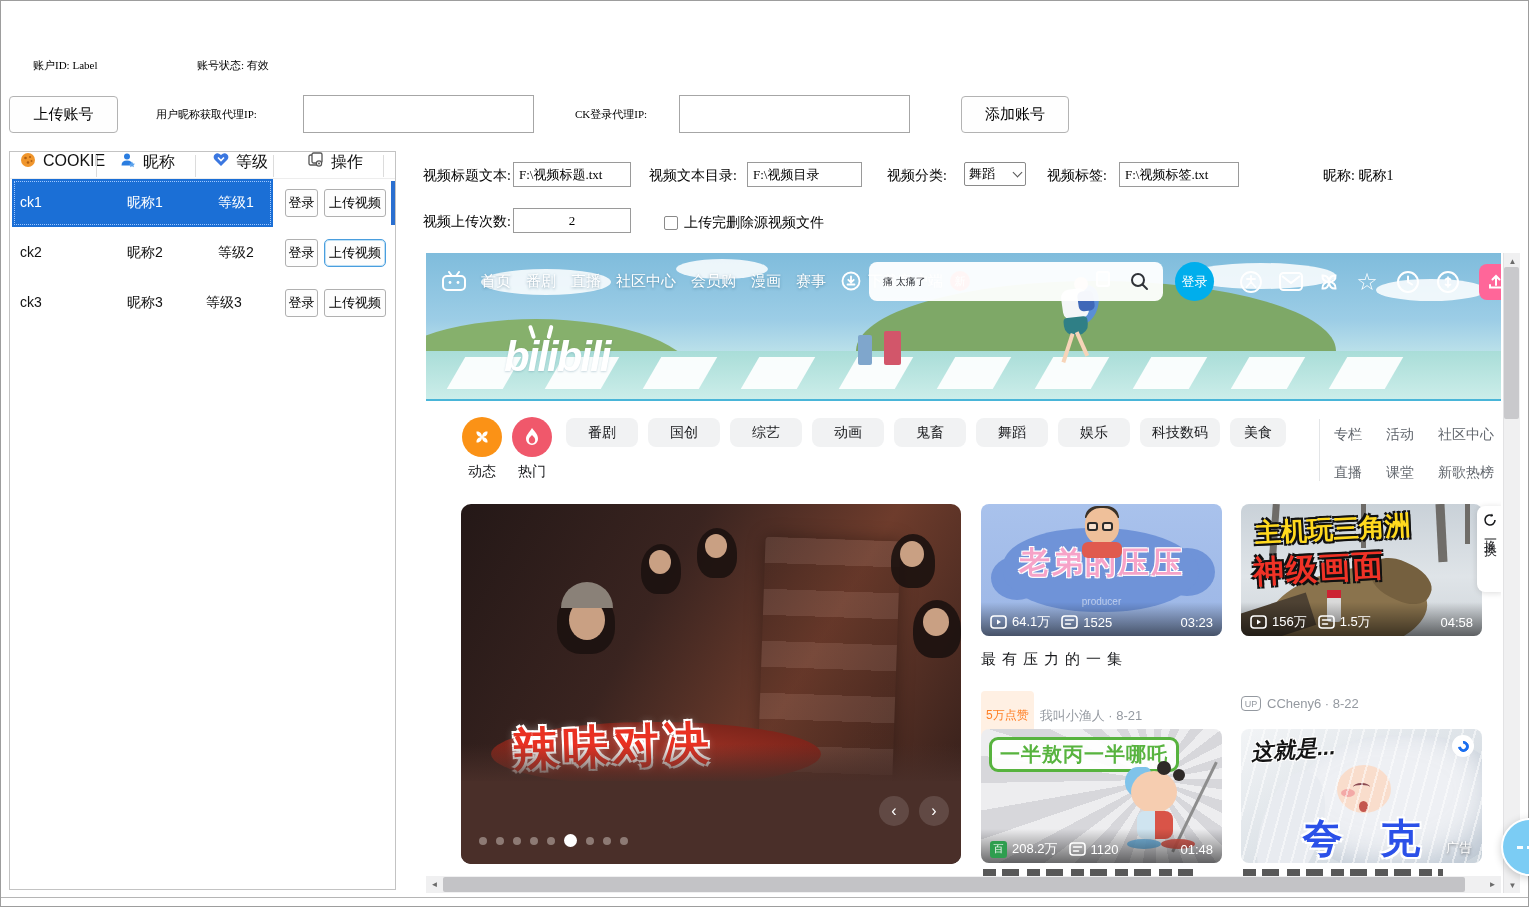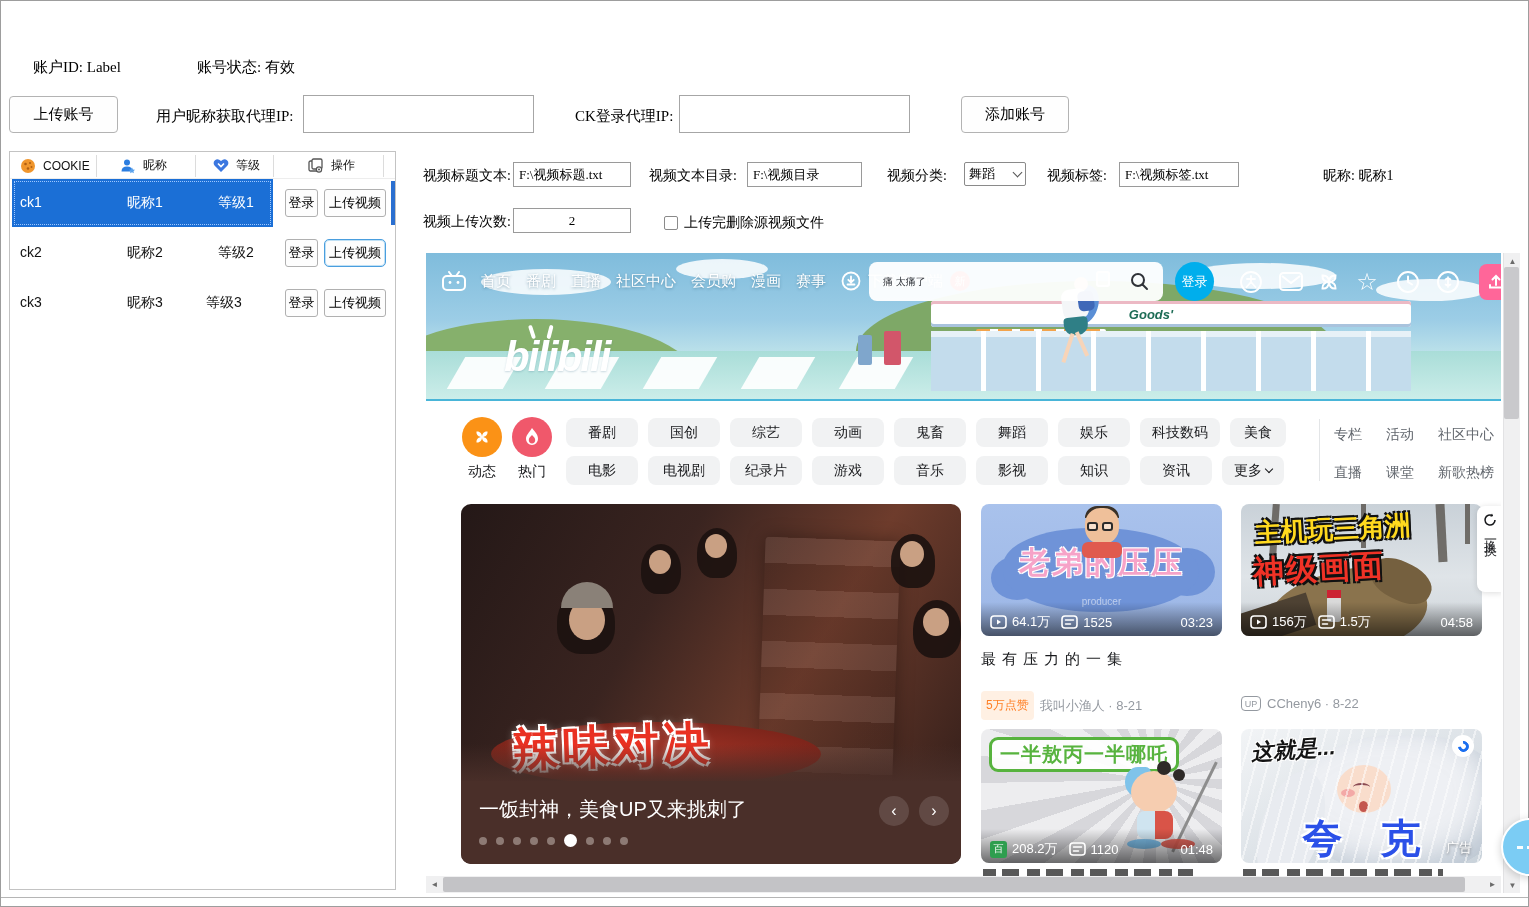--- a/index.html
+++ b/index.html
@@ -12,28 +12,28 @@
   #titlebar{position:absolute;left:0;top:0;width:100%;height:30px;background:#f8eef1;display:flex;align-items:center}
   #app-icon{position:absolute;left:10px;top:7px;width:16px;height:16px;background:#f45d8d;border-radius:4px;display:flex;align-items:center;justify-content:center}
   #app-icon svg{display:block}
   #win-title{position:absolute;left:34px;top:7px;font-size:13px;color:#1a1a1a}
   .winbtn{position:absolute;top:0;width:46px;height:30px;display:flex;align-items:center;justify-content:center;color:#333}
   #btn-min{right:92px}#btn-max{right:46px}#btn-close{right:0;font-size:15px}
   #btn-min i{display:block;width:11px;border-top:1px solid #333}
   #btn-max i{display:block;width:10px;height:10px;border:1px solid #b9b2b4}
 
   
-  .applabel{position:absolute;font-size:15px;color:#000}
+  .applabel{position:absolute;font-size:11px;color:#000}
   .appbtn{position:absolute;background:#fefefe;border:1px solid #b3b3b3;border-radius:4px;font-size:15px;color:#000;display:flex;align-items:center;justify-content:center}
   .appinput{position:absolute;background:#fff;border:1px solid #a6a6a6;font-size:14px;padding:0 6px;color:#000}
 
   
   #panel{position:absolute;left:8px;top:150px;width:387px;height:739px;background:#fff;border:1px solid #c3c3c3}
   .colsep{position:absolute;top:3px;height:22px;width:1px;background:#dcdcdc}
-  .hcell{position:absolute;top:0;height:27px;display:flex;align-items:center;gap:7px;font-size:12px;color:#111}
+  .hcell{position:absolute;top:0;height:27px;display:flex;gap:7px;font-size:16px;color:#111}
   #panel .hdr{position:absolute;left:0;top:0;width:100%;height:27px;border-bottom:1px solid #ededed}
   .trow-text{position:absolute;font-size:14px;color:#111}
   #row1-sel{position:absolute;left:2px;top:27px;width:261px;height:48px;background:#1b6fd6;outline:1px dotted #9ec7ff;outline-offset:-3px}
   #row1-sel .trow-text{color:#fff}
   .gridbtn{position:absolute;background:#fdfdfd;border:1px solid #b0b0b0;border-radius:3px;font-size:13px;color:#000;display:flex;align-items:center;justify-content:center;height:28px}
   .gridbtn.focus{border:1px solid #4a9ede;border-radius:5px;box-shadow:0 0 0 1px #bfe0f5 inset}
   #tbl-bluestrip{position:absolute;left:381px;top:29px;width:4px;height:44px;background:#2a6fd0}
 
   
   .flabel{position:absolute;font-size:14px;color:#000}
@@ -108,21 +108,21 @@
   #car-dots{position:absolute;left:18px;top:330px;display:flex;align-items:center;gap:9px}
   .dot{width:8px;height:8px;border-radius:50%;background:#8d7a74}
   .dot.active{width:13px;height:13px;background:#fff}
   .car-arrow{position:absolute;top:292px;width:30px;height:30px;border-radius:50%;background:rgba(255,255,255,.13);color:#fff;display:flex;align-items:center;justify-content:center;font-size:16px}
 
   .vcard-thumb{position:absolute;width:241px;border-radius:8px;overflow:hidden}
   .statbar{position:absolute;left:0;bottom:0;width:100%;height:34px;background:linear-gradient(180deg,rgba(0,0,0,0),rgba(0,0,0,.55));display:flex;align-items:center;gap:5px;padding:6px 9px 0 9px;color:#fff;font-size:13px}
   .statbar .sp{flex:1}
   .vtitle{position:absolute;width:241px;font-size:15px;color:#18191c;line-height:22px}
   .vmeta{position:absolute;display:flex;align-items:center;gap:6px;font-size:13px;color:#9499a0}
-  .like-badge{background:#fff0e3;color:#ff7f24;font-size:12px;border-radius:4px;padding:6px 5px}
+  .like-badge{background:#fff0e3;color:#ff7f24;font-size:12px;border-radius:4px;padding:16px 5px}
   .upb{width:20px;height:15px;border:1.5px solid #9499a0;border-radius:4px;font-size:9px;display:flex;align-items:center;justify-content:center;color:#9499a0}
 
   
   #t1{left:555px;top:251px;height:132px;background:linear-gradient(180deg,#a9c2ec,#9cb6e6)}
   #t1 .cloudbg{position:absolute;left:22px;top:24px;width:196px;height:84px;background:#6f93d8;border-radius:46% 54% 50% 50%}
   #t1 .bump1{position:absolute;left:10px;top:52px;width:52px;height:44px;background:#6f93d8;border-radius:50%}
   #t1 .bump2{position:absolute;left:178px;top:44px;width:56px;height:48px;background:#6f93d8;border-radius:50%}
   #t1 .logo-text{position:absolute;left:0;top:38px;width:100%;text-align:center;font-size:31px;font-weight:900;color:#f6a3c8;text-shadow:-1px -1px 0 #fff,1px 1px 0 #fff,1px -1px 0 #fff,-1px 1px 0 #fff;letter-spacing:2px}
   #t1 .head{position:absolute;left:104px;top:4px;width:34px;height:36px;background:#efc09a;border-radius:45%}
   #t1 .hair{position:absolute;left:104px;top:2px;width:34px;height:12px;background:#3a3128;border-radius:16px 16px 0 0}
@@ -306,26 +306,20 @@
       <span class="stripe" style="left:30px;top:104px"></span>
       <span class="stripe" style="left:128px;top:104px"></span>
       <span class="stripe" style="left:226px;top:104px"></span>
       <span class="stripe" style="left:324px;top:104px"></span>
       <span class="stripe" style="left:422px;top:104px"></span>
       <span class="stripe" style="left:520px;top:104px"></span>
       <span class="stripe" style="left:618px;top:104px"></span>
       <span class="stripe" style="left:716px;top:104px"></span>
       <span class="stripe" style="left:814px;top:104px"></span>
       <span class="stripe" style="left:912px;top:104px"></span>
-      <div id="store">
-        <div class="band"></div>
-        <div class="sign">Goods'</div>
-        <div class="awning"></div>
-        <div class="glass"></div>
-      </div>
       <span id="vending1"></span>
         <span id="vending2"></span>
       <div id="bili-logo">bilibili</div>
       <div id="girl">
         <span class="hair"></span>
           <span class="head"></span>
           <span class="shirt"></span>
           <span class="pack"></span>
         <span class="skirt"></span>
           <span class="leg1"></span>
@@ -430,34 +424,20 @@
       <div class="pill-row" style="left:140px;top:17px">
         <span class="pill">番剧</span>
         <span class="pill">国创</span>
         <span class="pill">综艺</span>
         <span class="pill">动画</span>
         <span class="pill">鬼畜</span>
         <span class="pill">舞蹈</span>
         <span class="pill">娱乐</span>
         <span class="pill w80">科技数码</span>
         <span class="pill w56">美食</span>
-      </div>
-      <div class="pill-row" style="left:140px;top:55px">
-        <span class="pill">电影</span>
-        <span class="pill">电视剧</span>
-        <span class="pill">纪录片</span>
-        <span class="pill">游戏</span>
-        <span class="pill">音乐</span>
-        <span class="pill">影视</span>
-        <span class="pill">知识</span>
-        <span class="pill">资讯</span>
-        <span class="pill w60">
-            <span>更多</span>
-            <span class="caret"></span>
-          </span>
       </div>
       <div id="chan-divider"></div>
       <div class="side-links" style="left:908px;top:25px">
         <span>专栏</span>
         <span>活动</span>
         <span>社区中心</span>
       </div>
       <div class="side-links" style="left:908px;top:63px">
         <span>直播</span>
         <span>课堂</span>
@@ -475,21 +455,20 @@
       <span class="sil" style="left:236px;top:24px;width:40px;height:50px"></span>
       <span class="face" style="left:244px;top:30px;width:22px;height:24px"></span>
       <span class="sil" style="left:430px;top:30px;width:44px;height:54px"></span>
       <span class="face" style="left:439px;top:37px;width:24px;height:26px"></span>
       <span class="sil" style="left:452px;top:96px;width:48px;height:58px"></span>
       <span class="face" style="left:462px;top:104px;width:26px;height:28px"></span>
       <div id="car-table"></div>
       <div id="car-headline">辣味对决</div>
       <div id="car-fade"></div>
       <div id="car-bottom"></div>
-      <div id="car-caption">一饭封神，美食UP又来挑刺了</div>
       <div id="car-dots">
         <span class="dot"></span>
         <span class="dot"></span>
         <span class="dot"></span>
         <span class="dot"></span>
         <span class="dot"></span>
         <span class="dot active"></span>
         <span class="dot"></span>
         <span class="dot"></span>
         <span class="dot"></span>

